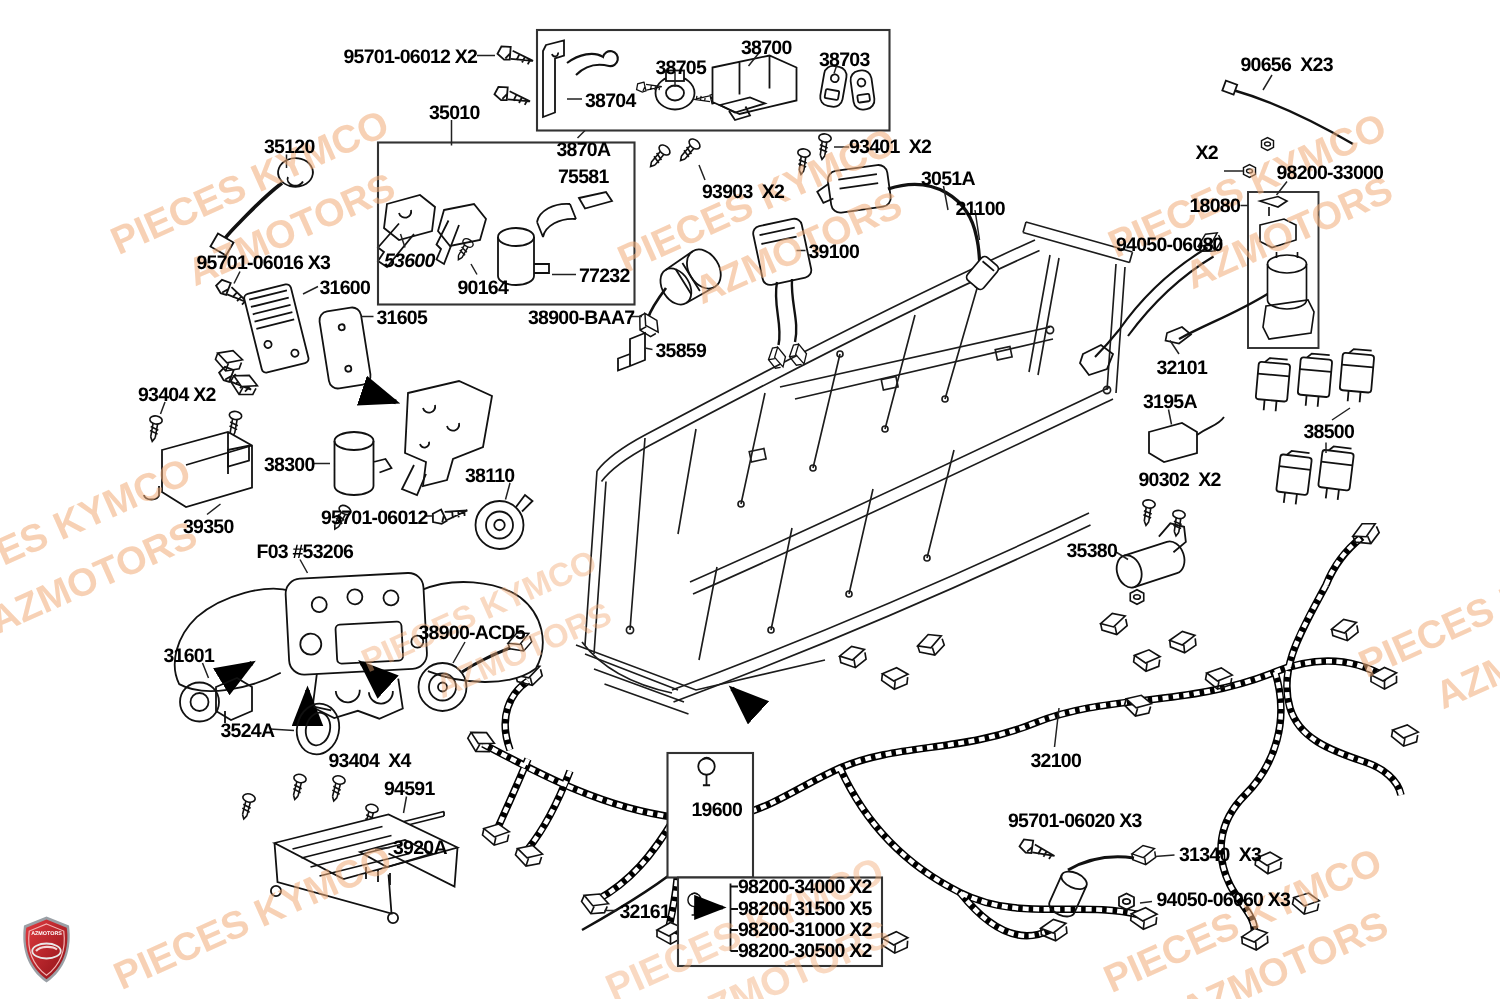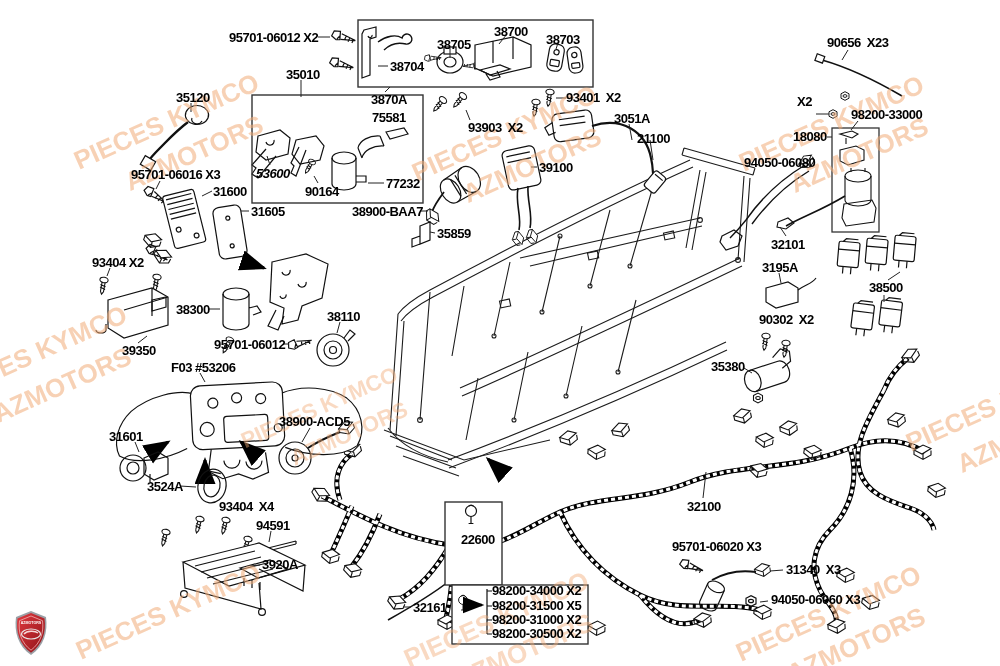--- a/index.html
+++ b/index.html
@@ -444,38 +444,38 @@
       <div class="plabel" style="left: 305px; top: 185px;">90164</div>
       <div class="plabel" style="left: 386px; top: 177px;">77232</div>
       <div class="plabel" style="left: 251px; top: 205px;">31605</div>
       <div class="plabel" style="left: 352px; top: 205px;">38900-BAA7</div>
       <div class="plabel" style="left: 437px; top: 227px;">35859</div>
       <div class="plabel" style="left: 539px; top: 161px;">39100</div>
       <div class="plabel" style="left: 92px; top: 256px;">93404 X2</div>
       <div class="plabel" style="left: 176px; top: 303px;">38300</div>
       <div class="plabel" style="left: 122px; top: 344px;">39350</div>
       <div class="plabel" style="left: 214px; top: 338px;">95701-06012</div>
-      <div class="plabel" style="left: 327px; top: 310px;">38110</div>
+      <div class="plabel" style="left: 310px; top: 310px;">38110</div>
       <div class="plabel" style="left: 171px; top: 361px;">F03 #53206</div>
       <div class="plabel" style="left: 279px; top: 415px;">38900-ACD5</div>
       <div class="plabel" style="left: 109px; top: 430px;">31601</div>
       <div class="plabel" style="left: 147px; top: 480px;">3524A</div>
       <div class="plabel" style="left: 219px; top: 500px;">93404  X4</div>
       <div class="plabel" style="left: 256px; top: 519px;">94591</div>
       <div class="plabel" style="left: 262px; top: 558px;">3920A</div>
       <div class="plabel" style="left: 771px; top: 238px;">32101</div>
       <div class="plabel" style="left: 762px; top: 261px;">3195A</div>
       <div class="plabel" style="left: 759px; top: 313px;">90302  X2</div>
       <div class="plabel" style="left: 711px; top: 360px;">35380</div>
       <div class="plabel" style="left: 869px; top: 281px;">38500</div>
       <div class="plabel" style="left: 687px; top: 500px;">32100</div>
       <div class="plabel" style="left: 672px; top: 540px;">95701-06020 X3</div>
       <div class="plabel" style="left: 786px; top: 563px;">31340  X3</div>
       <div class="plabel" style="left: 771px; top: 593px;">94050-06060 X3</div>
-      <div class="plabel" style="left: 461px; top: 533px;">22600</div>
+      <div class="plabel" style="left: 461px; top: 533px;">19600</div>
       <div class="plabel" style="left: 413px; top: 601px;">32161</div>
       <div class="plabel" style="left: 492px; top: 584px;">98200-34000 X2</div>
       <div class="plabel" style="left: 492px; top: 599px;">98200-31500 X5</div>
       <div class="plabel" style="left: 492px; top: 613px;">98200-31000 X2</div>
       <div class="plabel" style="left: 492px; top: 627px;">98200-30500 X2</div>
     </div>
 
   <div id="logo">
     <svg width="36" height="46" viewBox="0 0 36 46">
       <defs>

